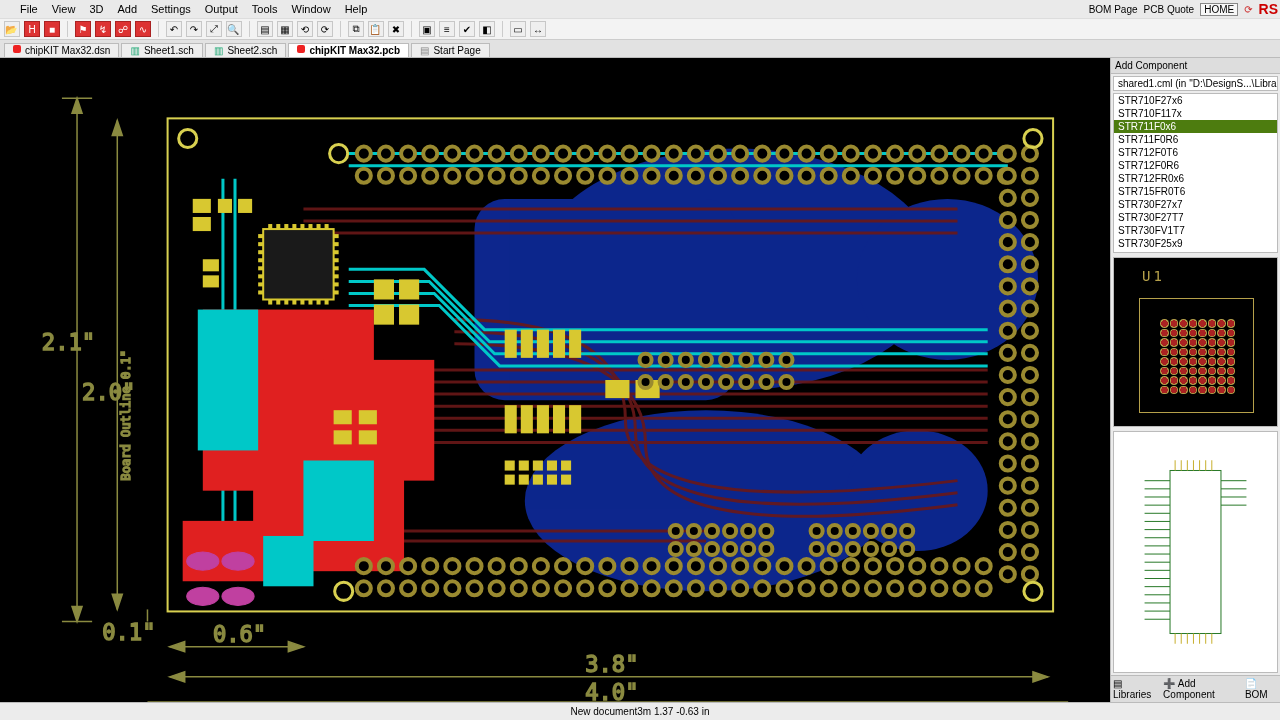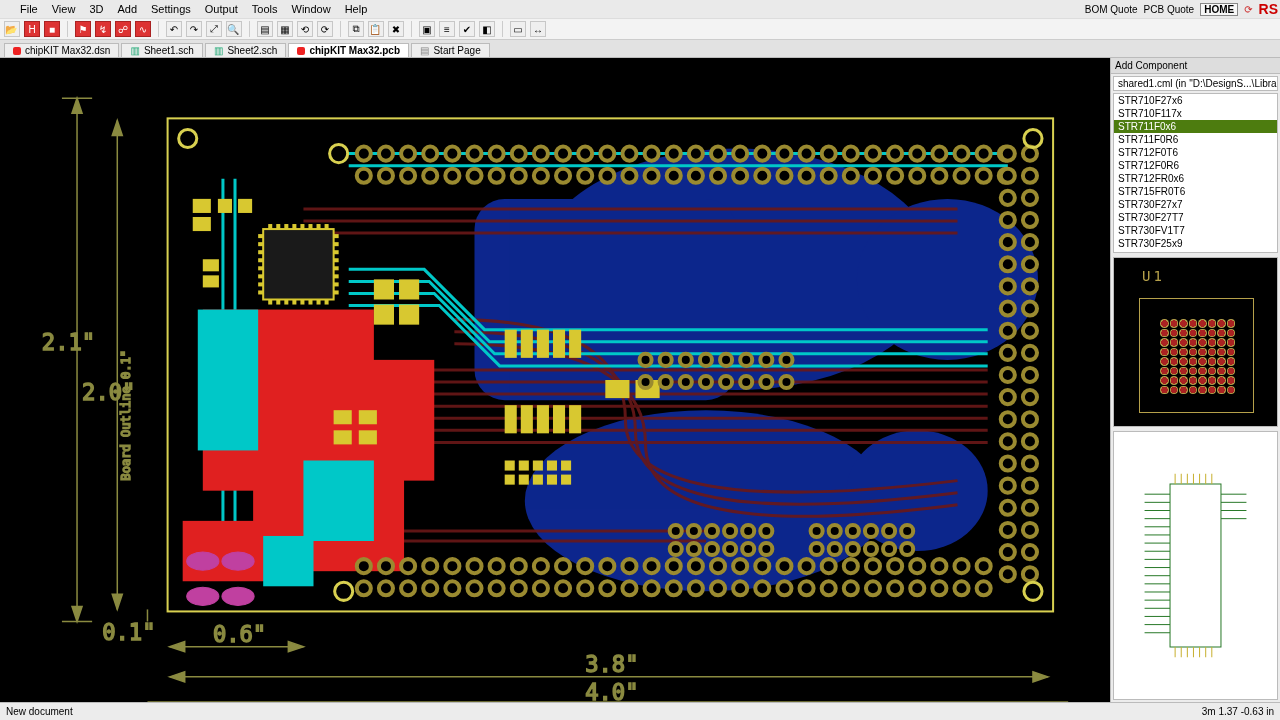--- a/index.html
+++ b/index.html
@@ -1,65 +1,65 @@
 <!DOCTYPE html>
 <html><head>
 <meta charset="utf-8">
 <style>
   * { box-sizing: border-box; margin: 0; padding: 0; }
   html, body { width: 1280px; height: 720px; font-family: "Segoe UI", Tahoma, sans-serif; font-size: 11px; background: #fff; overflow: hidden; }
   .menubar { height: 18px; background: #eaeaea; display: flex; align-items: center; padding: 0 14px; gap: 2px; }
   .menubar span { padding: 1px 6px; cursor: default; }
   .topright { position: absolute; top: 1px; right: 2px; height: 16px; display: flex; align-items: center; gap: 6px; font-size: 10px; }
-  .topright .home { font-weight: bold; border: 1px solid #888; padding: 0 3px; background: #f7f7f7; }
+  .topright .home { font-weight: normal; border: 1px solid #888; padding: 0 3px; background: #f7f7f7; }
   .topright .rs { color: #c00; font-weight: bold; font-size: 14px; }
   .toolbar { height: 22px; background: #f3f3f3; border-top: 1px solid #ddd; border-bottom: 1px solid #ccc; display: flex; align-items: center; padding: 0 4px; gap: 4px; }
   .tb-btn { width: 16px; height: 16px; display: inline-flex; align-items: center; justify-content: center; background: #efefef; border: 1px solid #c7c7c7; font-size: 10px; }
   .tb-red { background: #d33; color: #fff; border-color: #a22; }
   .tb-sep { width: 1px; height: 16px; background: #ccc; margin: 0 3px; }
   .tabbar { height: 18px; background: #e2e2e2; border-bottom: 1px solid #bbb; display: flex; align-items: flex-end; padding-left: 4px; gap: 2px; }
-  .tab { background: #eee; border: 1px solid #bbb; border-bottom: none; padding: 1px 8px; font-size: 10px; display: flex; align-items: center; gap: 4px; }
+  .tab { background: #eee; border: 1px solid #bbb; border-bottom: none; padding: 1px 8px; font-size: 10px; display: flex; align-items: flex-start; gap: 4px; }
   .tab.active { background: #fff; font-weight: 600; }
   .tab .dot { width: 8px; height: 8px; border-radius: 2px; background: #e22; }
   .main { position: absolute; top: 58px; left: 0; right: 0; bottom: 18px; display: flex; }
   .canvas-wrap { flex: 1; position: relative; background: #000; overflow: hidden; }
   .sidepanel { width: 170px; background: #ececec; border-left: 1px solid #bbb; display: flex; flex-direction: column; }
   .panel-title { padding: 2px 4px; background: #ddd; font-size: 10px; border-bottom: 1px solid #bbb; }
   .lib-path { padding: 1px 4px; background: #fff; font-size: 10px; border: 1px solid #bbb; margin: 2px; white-space: nowrap; overflow: hidden; }
   .parts-list { flex: 0 0 auto; height: 160px; overflow-y: auto; background: #fff; border: 1px solid #bbb; margin: 0 2px; font-size: 10px; }
   .parts-list div { padding: 1px 4px; white-space: nowrap; }
   .parts-list .sel { background: #4d7c0f; color: #fff; }
   .preview { margin: 4px 2px 2px 2px; height: 170px; background: #000; position: relative; border: 1px solid #bbb; }
   .preview .refdes { position: absolute; top: 10px; left: 28px; color: #b5a04a; font-family: monospace; font-size: 14px; letter-spacing: 3px; }
   .preview .chip { position: absolute; left: 25px; top: 40px; width: 115px; height: 115px; border: 1px solid #b5a04a; }
   .preview .bga { position: absolute; left: 20px; top: 20px; width: 75px; height: 75px; display: grid; grid-template-columns: repeat(8, 1fr); grid-template-rows: repeat(8, 1fr); gap: 1px; }
   .preview .bga i { background: radial-gradient(circle, #a22 55%, #b5a04a 56%); border-radius: 50%; }
   .schem { flex: 1; margin: 2px; background: #fff; border: 1px solid #bbb; position: relative; overflow: hidden; }
-  .statusbar { position: absolute; bottom: 0; left: 0; right: 0; height: 18px; background: #ececec; border-top: 1px solid #bbb; display: flex; align-items: center; padding: 0 6px; font-size: 10px; justify-content: space-between; margin-top: 8px; }
+  .statusbar { position: absolute; bottom: 0; left: 0; right: 0; height: 18px; background: #ececec; border-top: 1px solid #bbb; display: flex; align-items: center; padding: 0 6px; font-size: 10px; justify-content: center; margin-top: 8px; }
   .side-bottom { padding: 2px; background: #ddd; border-top: 1px solid #bbb; font-size: 10px; display: flex; gap: 6px; }
 
   
   svg.pcb { width: 100%; height: 100%; display: block; }
 </style>
 </head>
 <body>
 
 <div class="menubar">
   <span>File</span>
   <span>View</span>
   <span>3D</span>
   <span>Add</span>
   <span>Settings</span>
   <span>Output</span>
   <span>Tools</span>
   <span>Window</span>
   <span>Help</span>
 </div>
 <div class="topright">
-  <span>BOM Quote</span>
+  <span>BOM Page</span>
   <span>PCB Quote</span>
   <span class="home">HOME</span>
   <span style="color:#c22;">⟳</span>
   <span class="rs">RS</span>
 </div>
 
 <div class="toolbar">
   <span class="tb-btn">📂</span>
   <span class="tb-btn tb-red">H</span>
   <span class="tb-btn tb-red">■</span>
@@ -625,19 +625,24 @@
           <line x1="60" y1="190" x2="60" y2="200"></line>
             <line x1="66" y1="190" x2="66" y2="200"></line>
             <line x1="72" y1="190" x2="72" y2="200"></line>
             <line x1="78" y1="190" x2="78" y2="200"></line>
             <line x1="84" y1="190" x2="84" y2="200"></line>
             <line x1="90" y1="190" x2="90" y2="200"></line>
             <line x1="96" y1="190" x2="96" y2="200"></line>
         </g>
       </svg>
     </div>
+    <div class="side-bottom">
+      <span>▤ <span>Libraries</span></span>
+      <span>➕ <span>Add Component</span></span>
+      <span>📄 <span>BOM</span></span>
+    </div>
   </div>
 </div>
 
 <div class="statusbar">
   <span>New document</span>
   <span>3m 1.37 -0.63 in</span>
 </div>
 
 </body></html>

